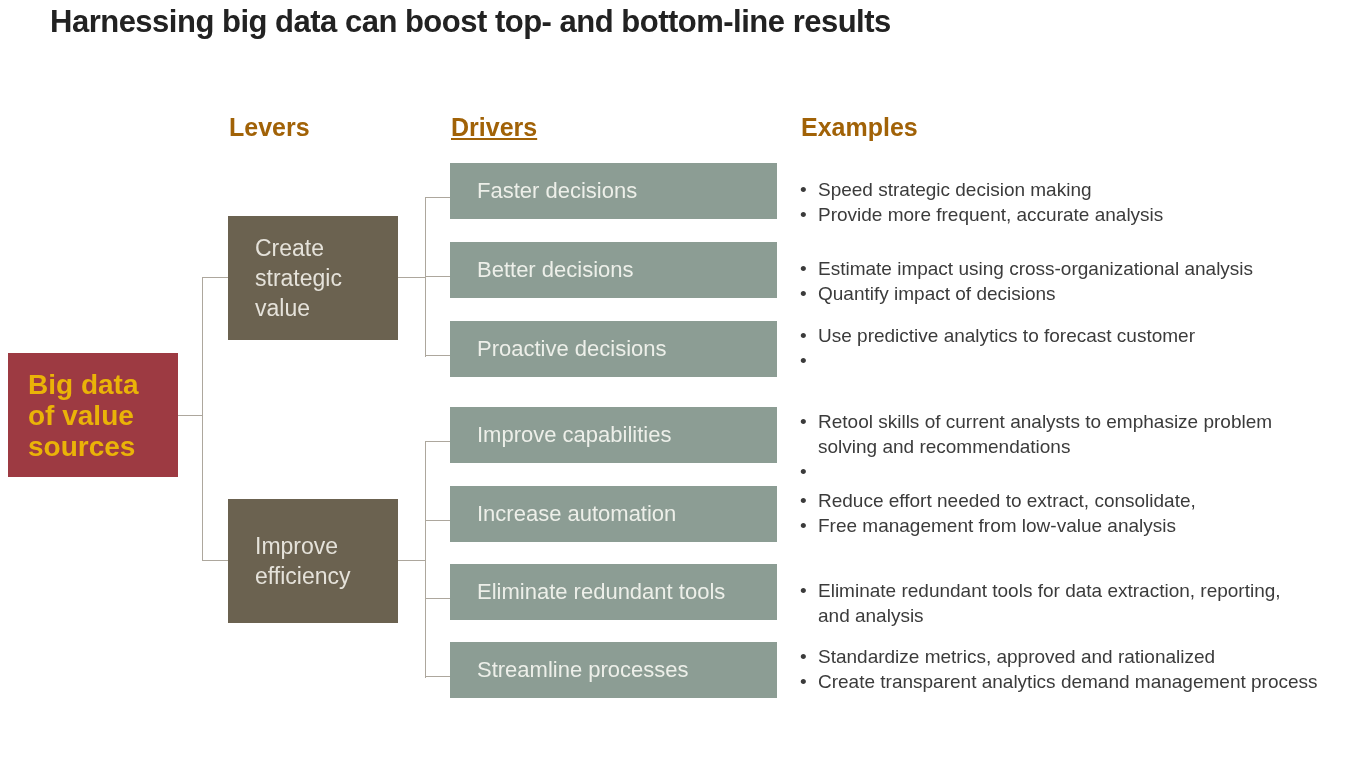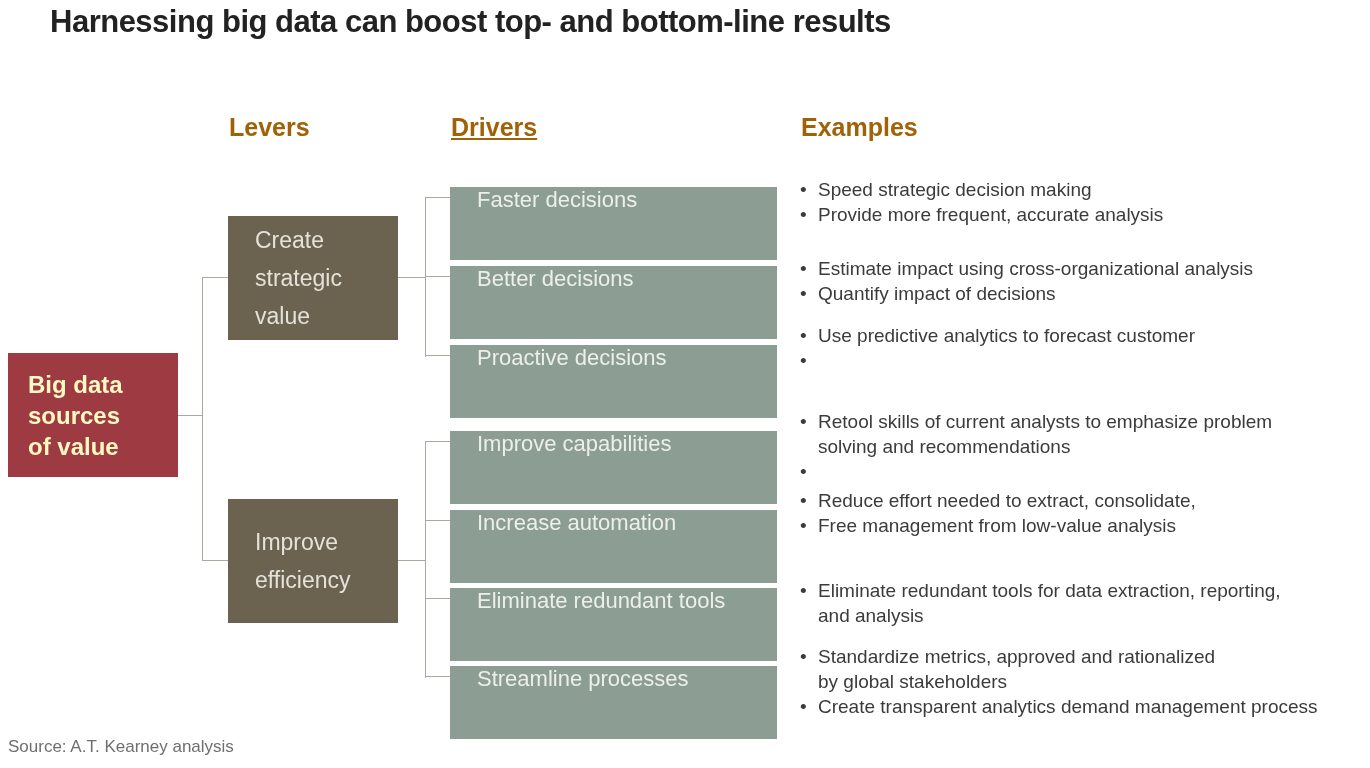--- a/index.html
+++ b/index.html
@@ -34,42 +34,41 @@
   .col-header.examples { left: 801px; }
 
   .root-box {
     position: absolute; left: 8px; top: 353px;
     width: 170px; height: 124px;
     background: #9d3a42;
     display: flex; flex-direction: column; justify-content: center;
     padding-left: 20px;
   }
   .root-box .line {
-    color: #fef9c3; font-weight: bold;
-    font-size: 24px; line-height: 31px;
+    color: #eab308; font-weight: bold;
+    font-size: 28px; line-height: 31px;
     font-stretch: condensed;
     white-space: nowrap;
   }
   .lever-box {
     position: absolute; left: 228px;
     width: 170px; height: 124px;
     background: #6b6250;
     display: flex; flex-direction: column; justify-content: center;
     padding-left: 27px; padding-right: 8px;
   }
   .lever-box .label {
-    color: #e5e2da; font-size: 23px; line-height: 38px; font-weight: 400;
+    color: #e5e2da; font-size: 23px; line-height: 30px; font-weight: 400;
   }
   .driver-box {
     position: absolute; left: 450px;
-    width: 327px; height: 73px;
+    width: 327px; height: 56px;
     background: #8c9d94;
-    display: flex; 
+    display: flex; align-items: center;
     padding-left: 27px;
-    margin-top: 24px;
   }
   .driver-box .label {
     color: #edefe9; font-size: 22px; font-weight: 400; white-space: nowrap;
   }
   .example-group {
     position: absolute; left: 800px;
     display: flex; flex-direction: column;
   }
   .example-line {
     display: flex; align-items: flex-start;
@@ -94,22 +93,22 @@
 <div class="canvas">
 
   <div class="page-title">Harnessing big data can boost top- and bottom-line results</div>
 
   <div class="col-header levers">Levers</div>
   <div class="col-header drivers">Drivers</div>
   <div class="col-header examples">Examples</div>
 
   <div class="root-box">
     <div class="line">Big data</div>
+    <div class="line">of value</div>
     <div class="line">sources</div>
-    <div class="line">of value</div>
   </div>
 
   <div id="connectors-layer">
       <div class="connector" style="left: 178px; top: 415px; width: 24px; height: 1px;"></div>
       <div class="connector" style="left: 202px; top: 277px; width: 1px; height: 283px;"></div>
       <div class="connector" style="left: 202px; top: 277px; width: 26px; height: 1px;"></div>
       <div class="connector" style="left: 202px; top: 560px; width: 26px; height: 1px;"></div>
       <div class="connector" style="left: 398px; top: 277px; width: 27px; height: 1px;"></div>
       <div class="connector" style="left: 425px; top: 197px; width: 1px; height: 160px;"></div>
       <div class="connector" style="left: 425px; top: 197px; width: 25px; height: 1px;"></div>
@@ -215,25 +214,20 @@
           <span class="dot"></span>
           <span>and analysis</span>
         </div>
       </div>
       <div class="example-group" style="top: 644px;">
         <div class="example-line">
           <span class="dot">•</span>
           <span>Standardize metrics, approved and rationalized</span>
         </div>
         <div class="example-line">
-          <span class="dot"></span>
-          <span>by global stakeholders</span>
-        </div>
-        <div class="example-line">
           <span class="dot">•</span>
           <span>Create transparent analytics demand management process</span>
         </div>
       </div>
     </div>
 
-  <div class="source-note">Source: A.T. Kearney analysis</div>
 
 </div>
 
 </body></html>

